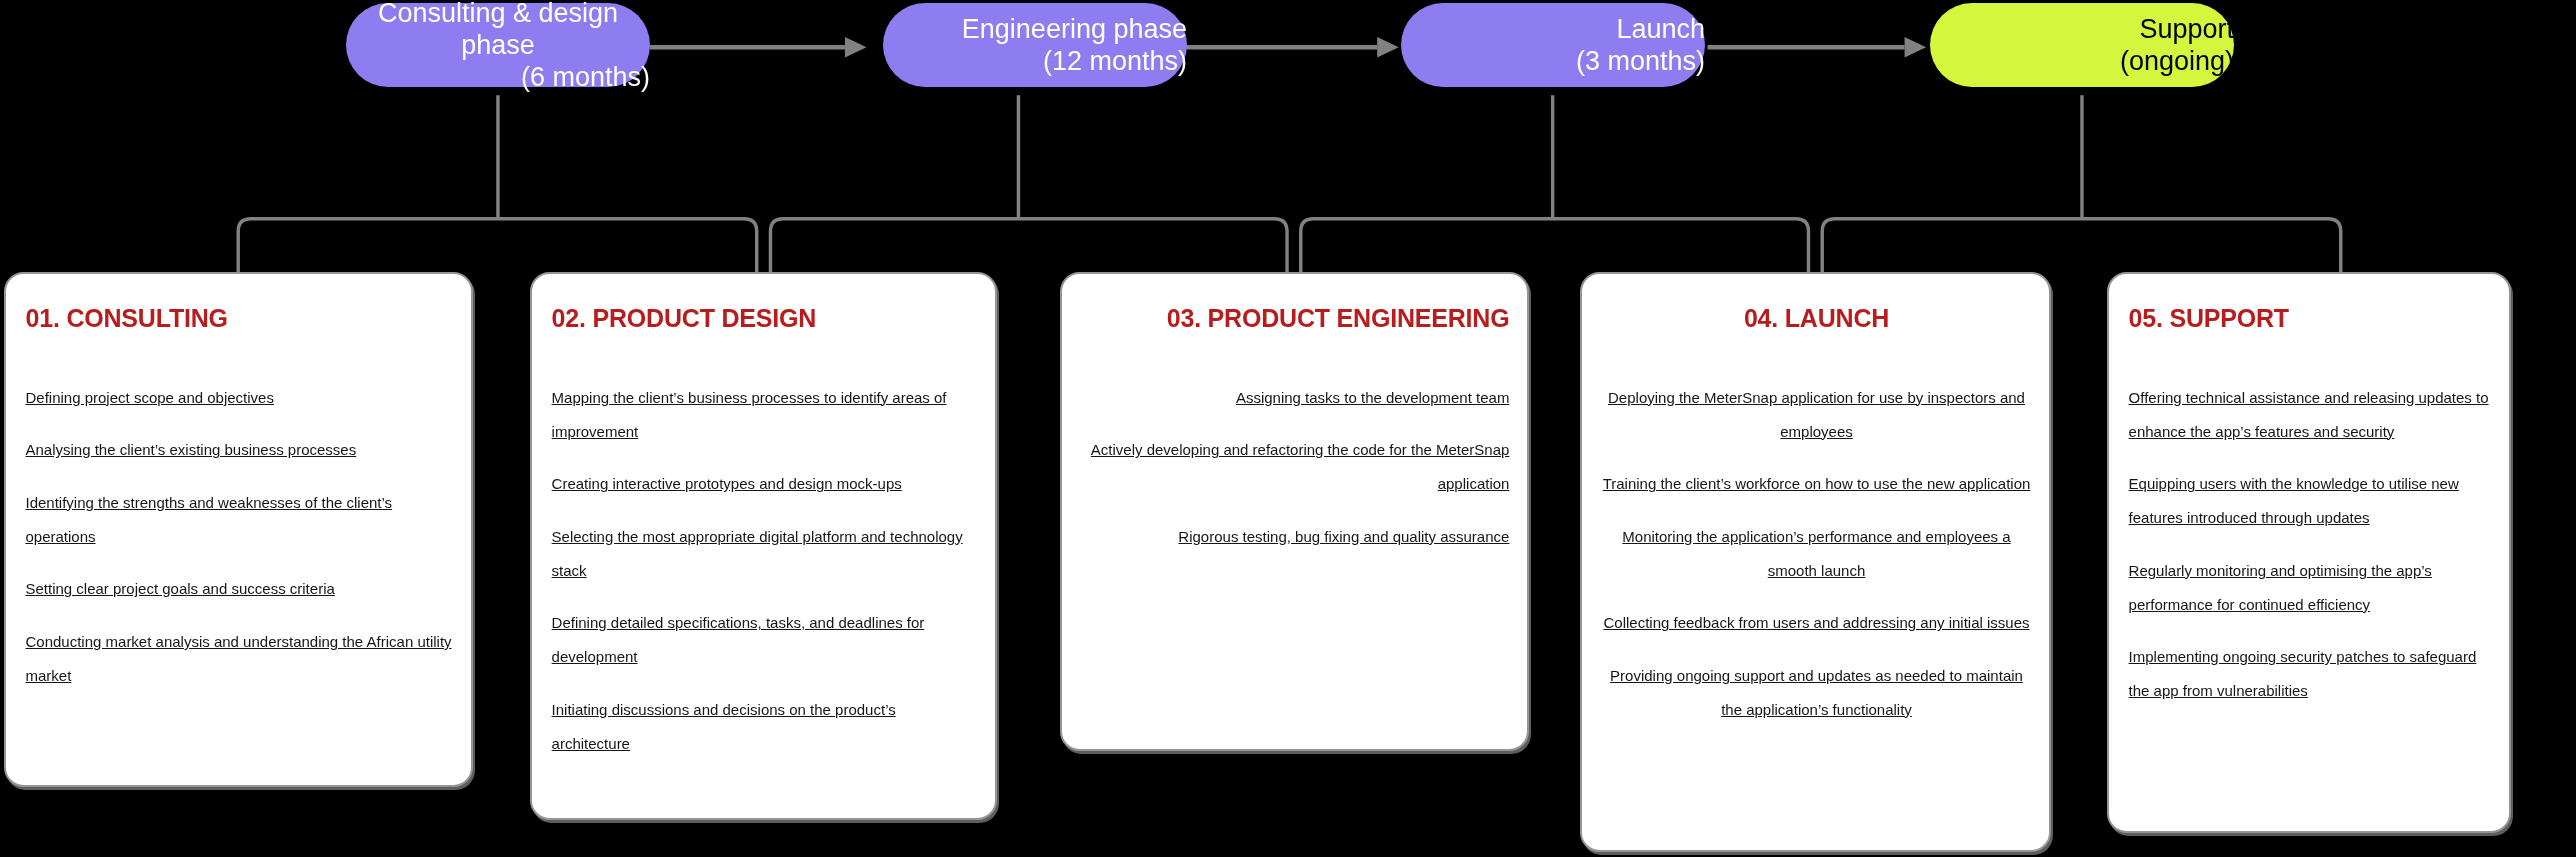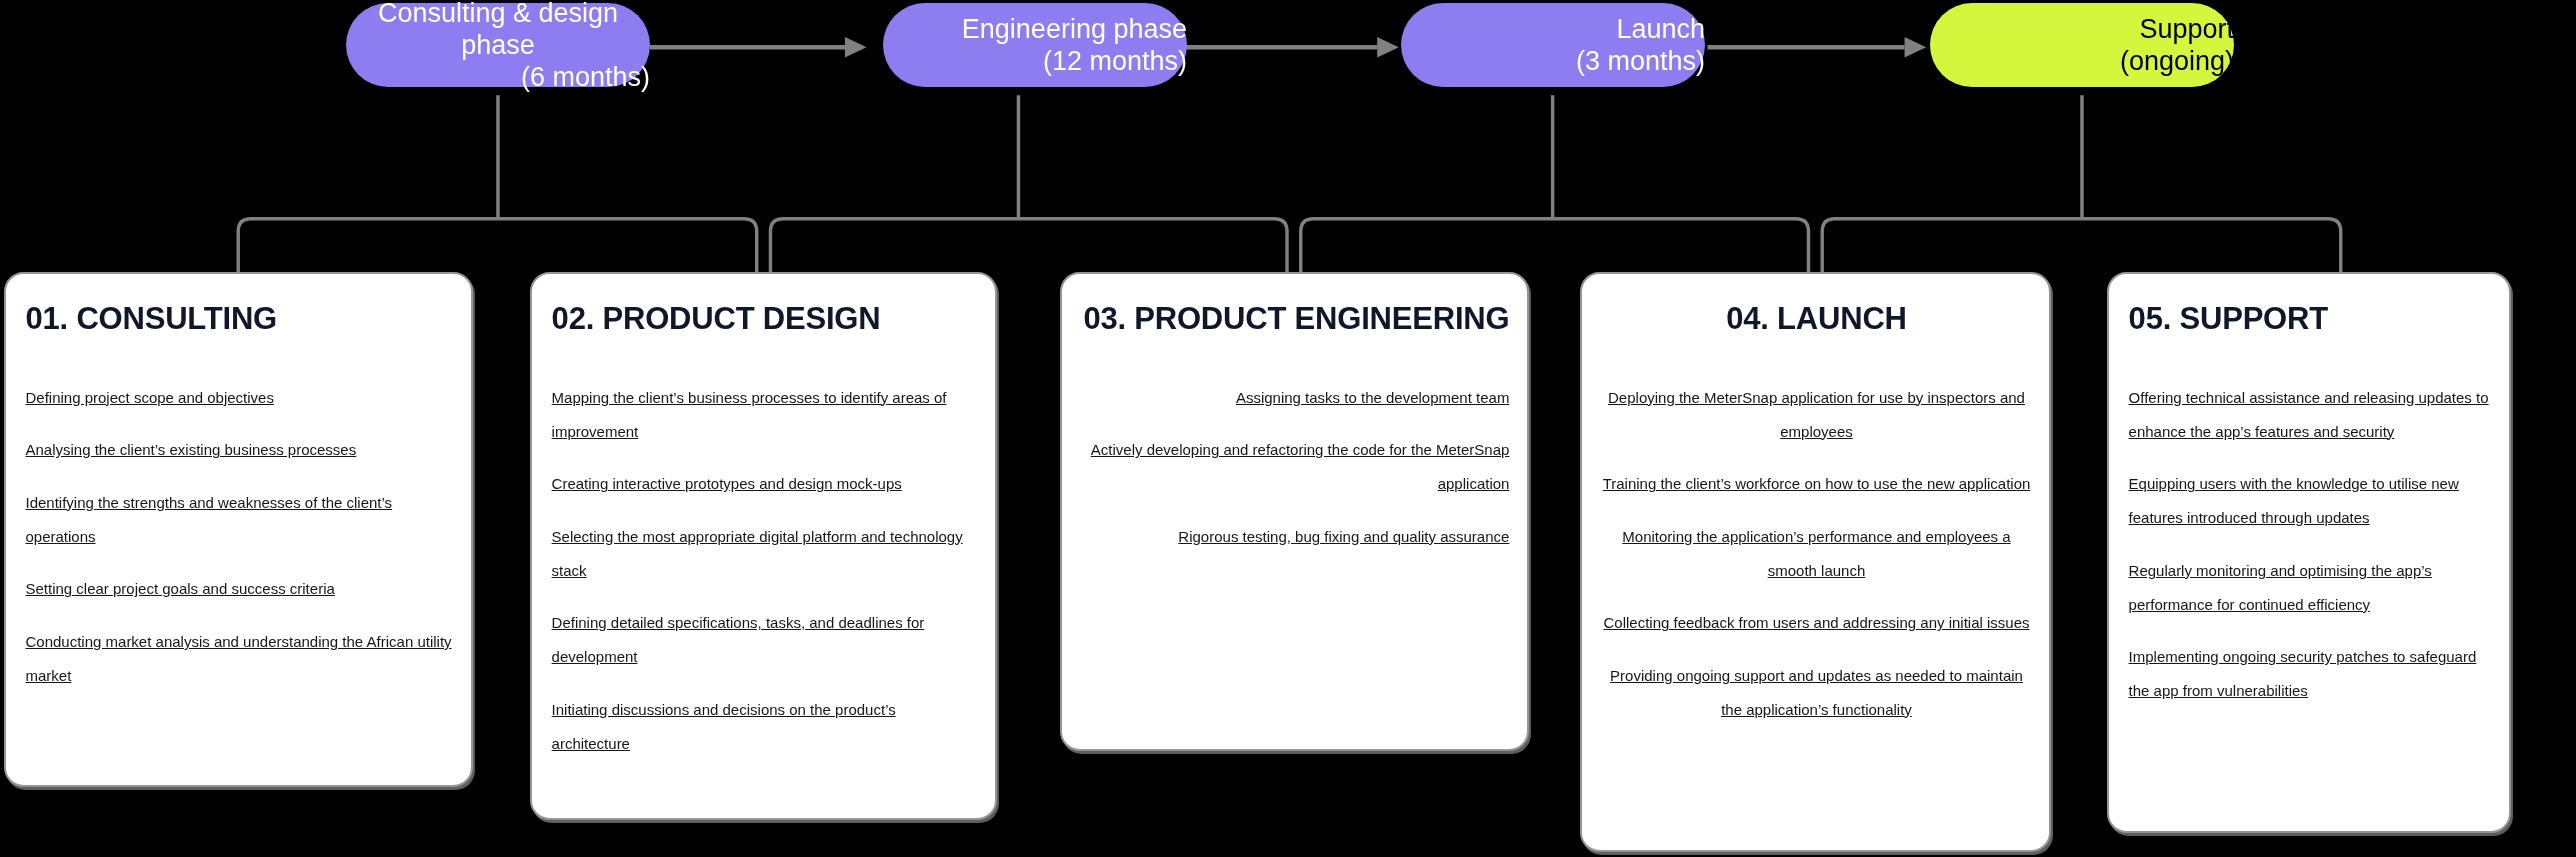--- a/index.html
+++ b/index.html
@@ -42,23 +42,23 @@
     position:absolute;top:272px;
     background:var(--card-bg);
     border:2px solid var(--card-border);
     border-radius:19.6px;
     box-shadow:2px 2.9px 0 rgba(110,110,110,0.85);
     padding:25.5px 17.6px 23.5px 19.6px;
     color:var(--card-text);
   }
   .card h2{
     margin:0 0 44px 0;
-    font-size:31px;line-height:37px;
+    font-size:25px;line-height:37px;
     font-weight:700;letter-spacing:-0.2px;
-    color:#0f172a;
+    color:#b91c1c;
     white-space:nowrap;
   }
   .card p{
     margin:0 0 18.6px 0;
     font-size:15px;line-height:34px;
     font-weight:400;
     text-decoration:underline;
   }
   .card p:last-child{margin-bottom:0;}
 </style>

